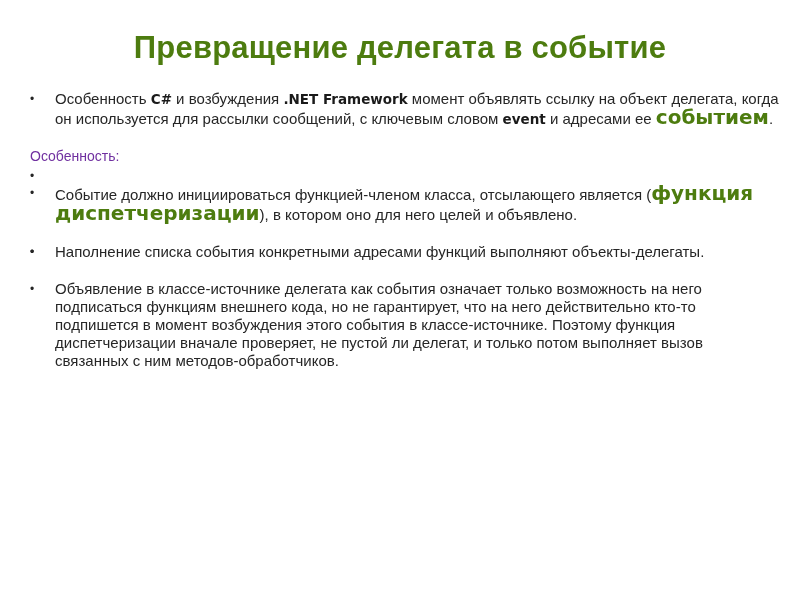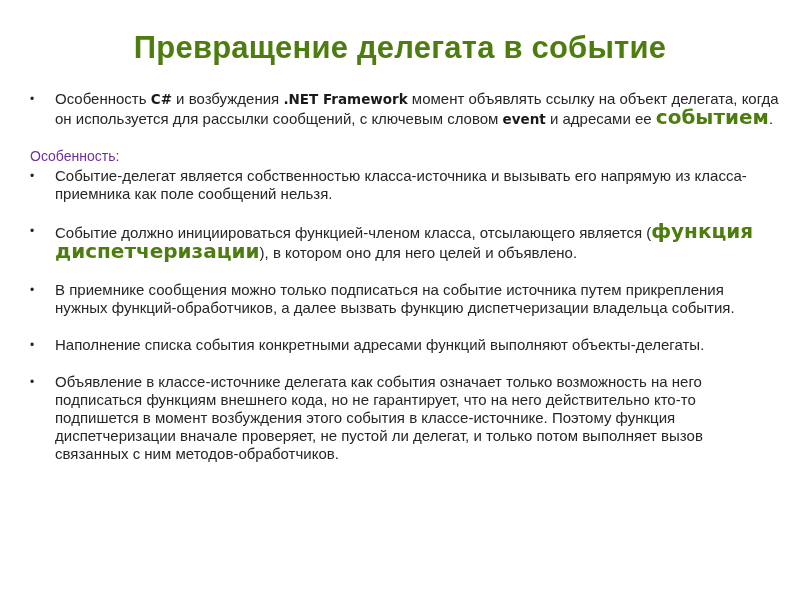--- a/index.html
+++ b/index.html
@@ -80,31 +80,29 @@
 
   <p class="bullet intro">
     <span class="dot">•</span>
     <span>Особенность </span><span class="kw">C#</span><span> и возбуждения </span><span class="kw">.NET Framework</span><span> момент объявлять ссылку на объект делегата, когда он используется для рассылки сообщений, с ключевым словом </span><span class="kw">event</span><span> и адресами ее </span><span class="kwb">событием</span><span>.</span>
   </p>
 
   <p class="section-label">Особенность:</p>
 
   <p class="bullet feature">
     <span class="dot">•</span>
-    <span>Событие-делегат является собственностью класса-источника и вызывать его напрямую из класса-приемника как поле сообщений нельзя.</span>
   </p>
 
   <p class="bullet feature">
     <span class="dot">•</span>
     <span>Событие должно инициироваться функцией-членом класса, отсылающего является (</span><span class="kwb">функция диспетчеризации</span><span>), в котором оно для него целей и объявлено.</span>
   </p>
 
   <p class="bullet feature">
     <span class="dot">•</span>
-    <span>В приемнике сообщения можно только подписаться на событие источника путем прикрепления нужных функций-обработчиков, а далее вызвать функцию диспетчеризации владельца события.</span>
   </p>
 
   <p class="bullet feature">
     <span class="dot">•</span>
     <span>Наполнение списка события конкретными адресами функций выполняют объекты-делегаты.</span>
   </p>
 
   <p class="bullet feature">
     <span class="dot">•</span>
     <span>Объявление в классе-источнике делегата как события означает только возможность на него подписаться функциям внешнего кода, но не гарантирует, что на него действительно кто-то подпишется в момент возбуждения этого события в классе-источнике. Поэтому функция диспетчеризации вначале проверяет, не пустой ли делегат, и только потом выполняет вызов связанных с ним методов-обработчиков.</span>

